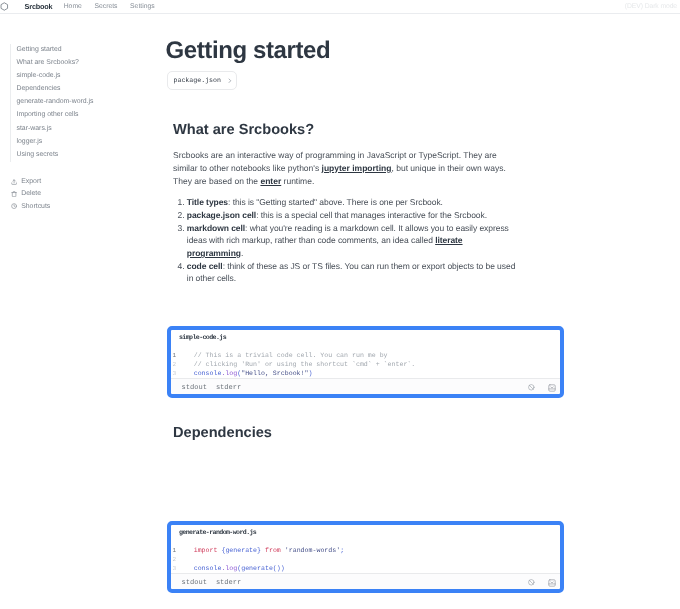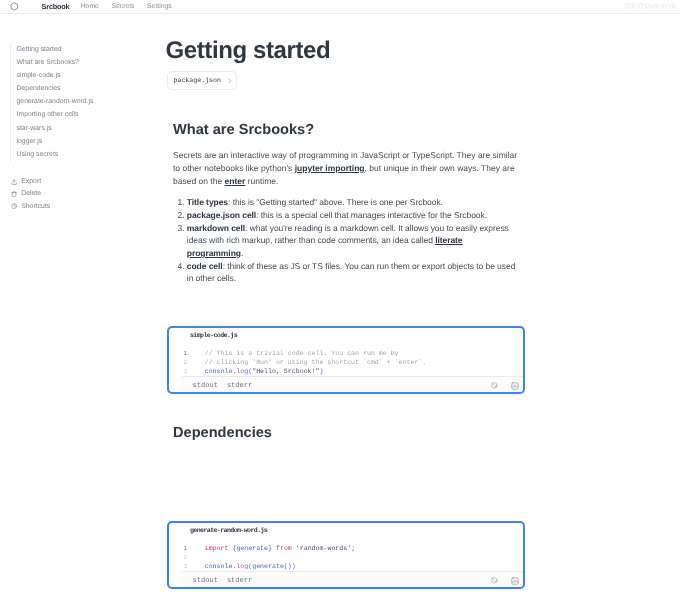--- a/index.html
+++ b/index.html
@@ -15,21 +15,21 @@
     text-rendering: geometricPrecision;
   }
 
   
   .topnav {
     position:absolute; top:0; left:0; width:680px; height:13.5px;
     border-bottom: 1px solid #eaecef;
     display: flex;
     align-items: center;
   }
-  .brand { display:flex; align-items:flex-start; gap:23px; margin-left:10px; }
+  .brand { display:flex; align-items:flex-start; gap:16px; }
   .logo { width:8.6px; height:9px; display:block; }
   .brand-name { font-size:7.3px; font-weight:700; color:#27313b; letter-spacing:-0.2px; }
   .navlinks { display:flex; margin-left:5px; }
   .navlink { font-size:6.8px; color:#868d96; padding: 0 6.3px; }
   .darkmode { margin-left:auto; font-size:6.8px; color:#e6e8ea; margin-right:3px; letter-spacing:-0.1px;}
 
   
   .sidebar { position:absolute; left:0; top:13.5px; width:167px; }
   .side-list { border-left:1px solid #ebedef; margin-top:30.5px; margin-left:9.5px; padding-left:6px; padding-top:0px; padding-bottom:0px;}
   .side-item { font-size:6.9px; color:#7b828b; height:13.1px; line-height:12.0px; white-space:nowrap;}
@@ -56,21 +56,21 @@
   .mt9 { margin-top:12px; }
   .mtp { margin-top:6px; }
   ol { margin:9px 0 0 0; padding-left:13.8px; list-style-position:outside; }
   li { font-size:8.5px; line-height:12.7px; color:#464d56; padding-left:0px; letter-spacing:-0.06px;}
   li::marker { color:#464d56; }
   b { font-weight:700; color:#2e3742; }
   .ilink { font-weight:700; color:#2e3742; text-decoration:underline; text-underline-offset:1px;}
   code.inl { font-family:"Liberation Mono", monospace; font-size:6.8px; background:#f4f4f6; padding:1.5px 2.5px; border-radius:2px; color:#464d56;}
 
   
-  .cell { border:2px solid #3b82f6; border-radius:5px; background:#fff; width:358px; position:absolute; left:0;padding-left:13px;}
+  .cell { border:4px solid #3b82f6; border-radius:5px; background:#fff; width:397px; position:absolute; left:0;}
   .cell-head { padding:5.5px 0 0 8px; font-family:"Liberation Mono", monospace; font-size:6.6px; letter-spacing:-0.6px; font-weight:700; color:#2e3742; line-height:1;}
   .cell-code { padding:9px 0 0px 0; font-family:"Liberation Mono", monospace; font-size:6.6px; line-height:9px; }
   .cl { display:flex; height:9px; }
   .ln { width:22.7px; text-align:left; color:#c6cad0; font-size:6px; padding-left:1.5px; flex:none; line-height:9px;}
   .cl:first-child .ln { color:#6d747c; }
   .code-txt { white-space:pre; }
   .cm { color:#a2a8af; }
   .kw { color:#d1405f; }
   .fn { color:#8e5ad4; }
   .id { color:#4a64d4; }
@@ -142,21 +142,21 @@
   <h1 class="title">Getting started</h1>
   <div class="pkgbtn">
     <span>package.json</span>
     <svg viewBox="0 0 24 24" fill="none" stroke="currentColor" stroke-width="2.4" stroke-linecap="round" stroke-linejoin="round">
         <polyline points="9.8 17.6 15.2 12 9.8 6.4"></polyline>
       </svg>
   </div>
 
   <div class="doc" style="top:109px;">
     <h2>What are Srcbooks?</h2>
-    <p class="mt9"><span>Secrets are an interactive way of programming in JavaScript or TypeScript. They are similar to other notebooks like python's </span><span class="ilink">jupyter importing</span><span>, but unique in their own ways. They are based on the </span><span class="ilink">enter</span><span> runtime.</span></p>
+    <p class="mt9"><span>Srcbooks are an interactive way of programming in JavaScript or TypeScript. They are similar to other notebooks like python's </span><span class="ilink">jupyter importing</span><span>, but unique in their own ways. They are based on the </span><span class="ilink">enter</span><span> runtime.</span></p>
     <ol>
       <li><b>Title types</b><span>: this is "Getting started" above. There is one per Srcbook.</span></li>
       <li><b>package.json cell</b><span>: this is a special cell that manages interactive for the Srcbook.</span></li>
       <li><b>markdown cell</b><span>: what you're reading is a markdown cell. It allows you to easily express ideas with rich markup, rather than code comments, an idea called </span><span class="ilink">literate programming</span><span>.</span></li>
       <li><b>code cell</b><span>: think of these as JS or TS files. You can run them or export objects to be used in other cells.</span></li>
     </ol>
   </div>
 
   <div class="cell" style="top:312px;">
     <div class="cell-head">simple-code.js</div>

